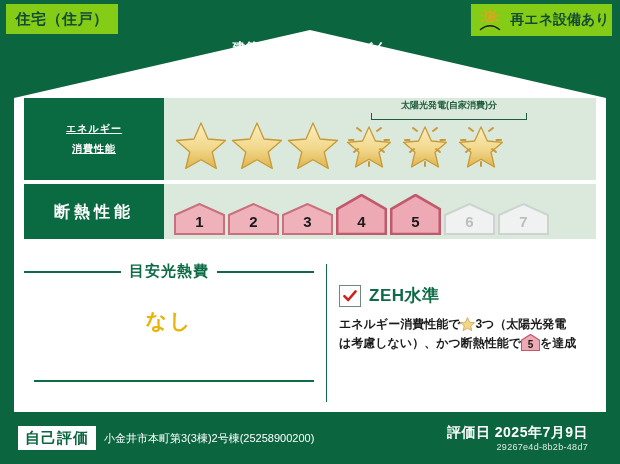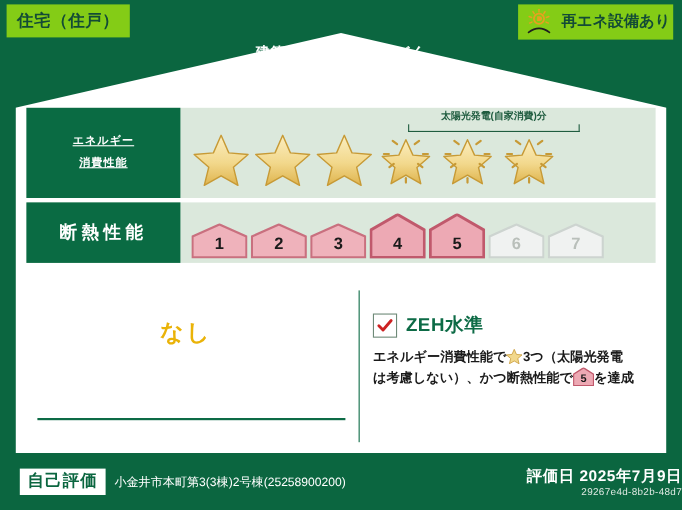--- a/index.html
+++ b/index.html
@@ -147,21 +147,21 @@
   #footer{
     position:absolute;left:0;bottom:0;width:620px;height:52px;
     display:flex;align-items:center;
   }
   #footer-left{display:flex;align-items:center;gap:8px;padding-left:18px;flex:1;}
   #selfeval-badge{
     background:#ffffff;color:#0b6640;font-size:15px;font-weight:bold;
     padding:2px 7px;letter-spacing:1px;line-height:20px;
   }
   #building-name{color:#ffffff;font-size:11px;letter-spacing:0px;}
-  #footer-right{padding-right:0;text-align:right;color:#ffffff;}
+  #footer-right{padding-right:32px;text-align:right;color:#ffffff;}
   #eval-date{font-size:14px;font-weight:bold;line-height:18px;letter-spacing:0.5px;}
   #eval-id{font-size:9px;line-height:13px;letter-spacing:0.3px;color:#dfe9e2;}
 </style>
 </head>
 <body>
 
 <div id="label-root">
 
   <div id="card"></div>
 
@@ -336,20 +336,25 @@
           </div>
 
         </div>
       </div>
     </div>
   </div>
 
   <div id="bottom">
 
     <div id="cost-col">
+      <div id="cost-head">
+        <span class="hr"></span>
+        <span id="cost-head-text">目安光熱費</span>
+        <span class="hr"></span>
+      </div>
       <div id="cost-value">なし</div>
       <div id="cost-rule"></div>
     </div>
 
     <div id="divider"></div>
 
     <div id="zeh-col">
       <div id="zeh-head">
         <span id="zeh-check">
           <svg viewBox="0 0 16 16" aria-hidden="true">

